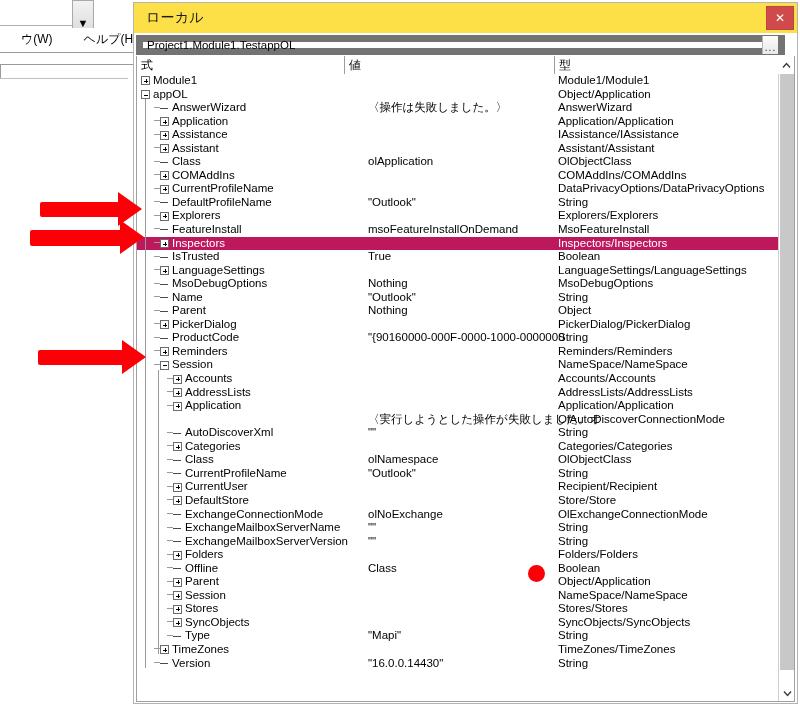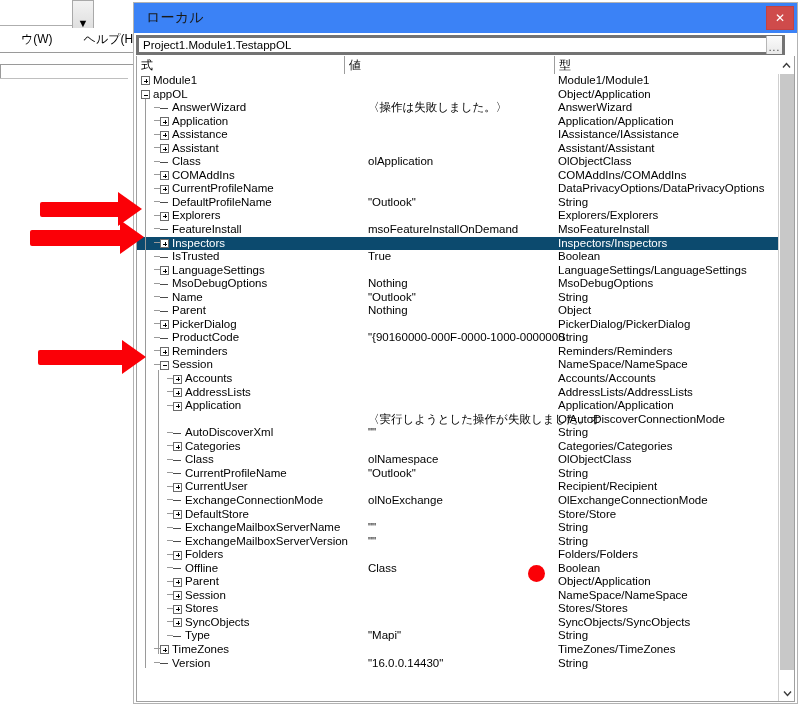--- a/index.html
+++ b/index.html
@@ -38,36 +38,36 @@
   .bg-left-edge { position:absolute; left:0; top:64px; width:1px; height:14px; background:#9a9a9a; }
 
   
   .win {
     position:absolute; left:133px; top:2px; width:665px; height:702px;
     background:#ffffff; border:1px solid #b3b3b3; box-sizing:border-box;
     box-shadow: 0 0 0 0 rgba(0,0,0,0);
   }
   .titlebar {
     position:absolute; left:0; top:0; right:0; height:30px;
-    background:#3b82f6; display:flex; align-items:center;
+    background:#fde047; display:flex; align-items:center;
   }
   .title-text {
     font-size:14px; color:#1a1a1a; padding-left:12px; letter-spacing:0.2px;
   }
   .close-btn {
     position:absolute; right:3px; top:3px; width:28px; height:24px;
     background:#cf4b4b; color:#ffffff; font-size:12px;
     display:flex; align-items:center; justify-content:center;
     border:1px solid #c44242; box-sizing:border-box; cursor:pointer;
   }
 
   
   .pathbar {
     position:absolute; left:2px; top:32px; width:649px; height:20px;
-    border:3px solid #737373; background:#ffffff; box-sizing:border-box;
+    border:7px solid #737373; background:#ffffff; box-sizing:border-box;
     display:flex; align-items:center;
   }
   .pathbar .path-text {
     flex:1; font-size:11.5px; color:#000; padding-left:4px; white-space:nowrap; overflow:hidden;
   }
   .pathbar .dots-btn {
     width:16px; height:18px; border-left:1px solid #b6b6b6;
     background:linear-gradient(to bottom,#fbfbfb,#e9e9e9);
     display:flex; align-items:flex-end; justify-content:center;
     font-size:10px; color:#3a3a3a; letter-spacing:1px; cursor:pointer; padding-bottom:1px;
@@ -96,21 +96,21 @@
     background:#ffffff; overflow:hidden;text-decoration:underline;
   }
   .rows {
     position:absolute; left:0; top:0; width:642px; height:100%;
     overflow:hidden;
   }
   .row {
     position:relative; height:13.55px; line-height:13.55px;
     white-space:nowrap; font-size:11.5px; color:#000;
   }
-  .row.selected { background:#0c4a6e; color:#ffffff; width:642px; }
+  .row.selected { background:#be185d; color:#ffffff; width:642px; }
   .cell-expr {
     position:absolute; left:0; top:0; height:100%;
     display:flex; align-items:center; white-space:nowrap;
   }
   .cell-val {
     position:absolute; left:211px; top:0; height:100%;
     display:flex; align-items:center; white-space:nowrap; overflow:visible;margin-left:20px;
   }
   .cell-typ {
     position:absolute; left:421px; top:0; height:100%;
@@ -436,31 +436,31 @@
           </div>
           <div class="row">
             <div class="cell-expr" style="left: 30px;">
               <span class="tw"><span class="connector-h"></span><span class="node-box plus"></span><span class="label">CurrentUser</span></span>
             </div>
             <div class="cell-val"></div>
             <div class="cell-typ">Recipient/Recipient</div>
           </div>
           <div class="row">
             <div class="cell-expr" style="left: 30px;">
+              <span class="tw"><span class="connector-h"></span><span class="node-box plus"></span><span class="label">DefaultStore</span></span>
+            </div>
+            <div class="cell-val"></div>
+            <div class="cell-typ">Store/Store</div>
+          </div>
+          <div class="row">
+            <div class="cell-expr" style="left: 30px;">
               <span class="tw"><span class="connector-h"></span><span class="leaf-dash"></span><span class="label">ExchangeConnectionMode</span></span>
             </div>
             <div class="cell-val">olNoExchange</div>
             <div class="cell-typ">OlExchangeConnectionMode</div>
-          </div>
-          <div class="row">
-            <div class="cell-expr" style="left: 30px;">
-              <span class="tw"><span class="connector-h"></span><span class="node-box plus"></span><span class="label">DefaultStore</span></span>
-            </div>
-            <div class="cell-val"></div>
-            <div class="cell-typ">Store/Store</div>
           </div>
           <div class="row">
             <div class="cell-expr" style="left: 30px;">
               <span class="tw"><span class="connector-h"></span><span class="leaf-dash"></span><span class="label">ExchangeMailboxServerName</span></span>
             </div>
             <div class="cell-val">""</div>
             <div class="cell-typ">String</div>
           </div>
           <div class="row">
             <div class="cell-expr" style="left: 30px;">

